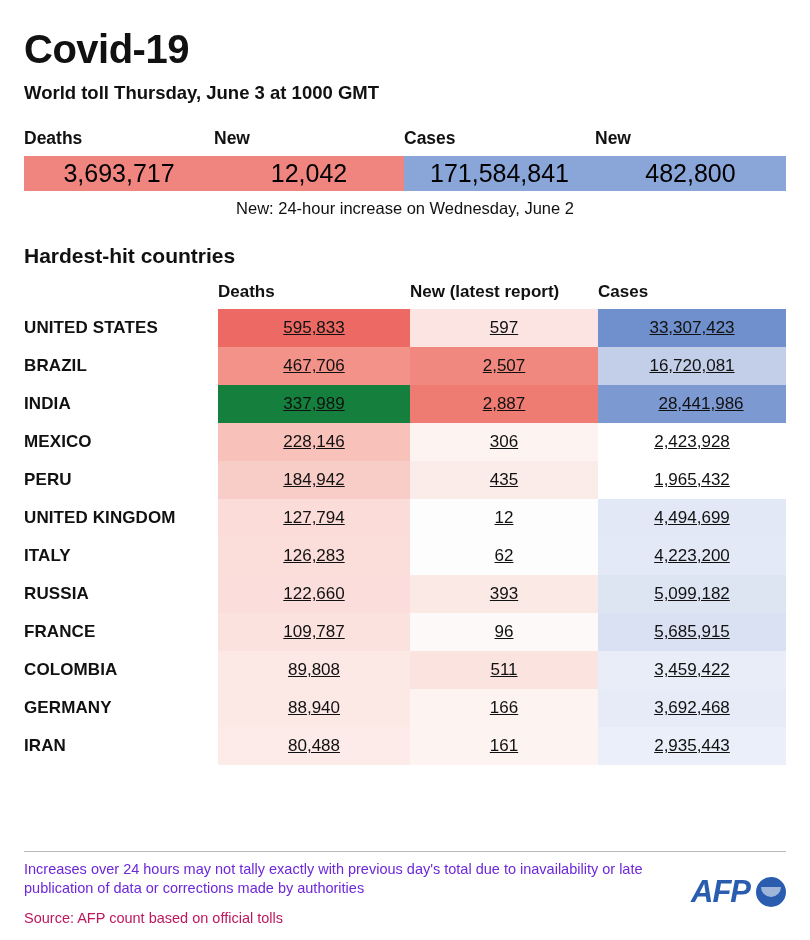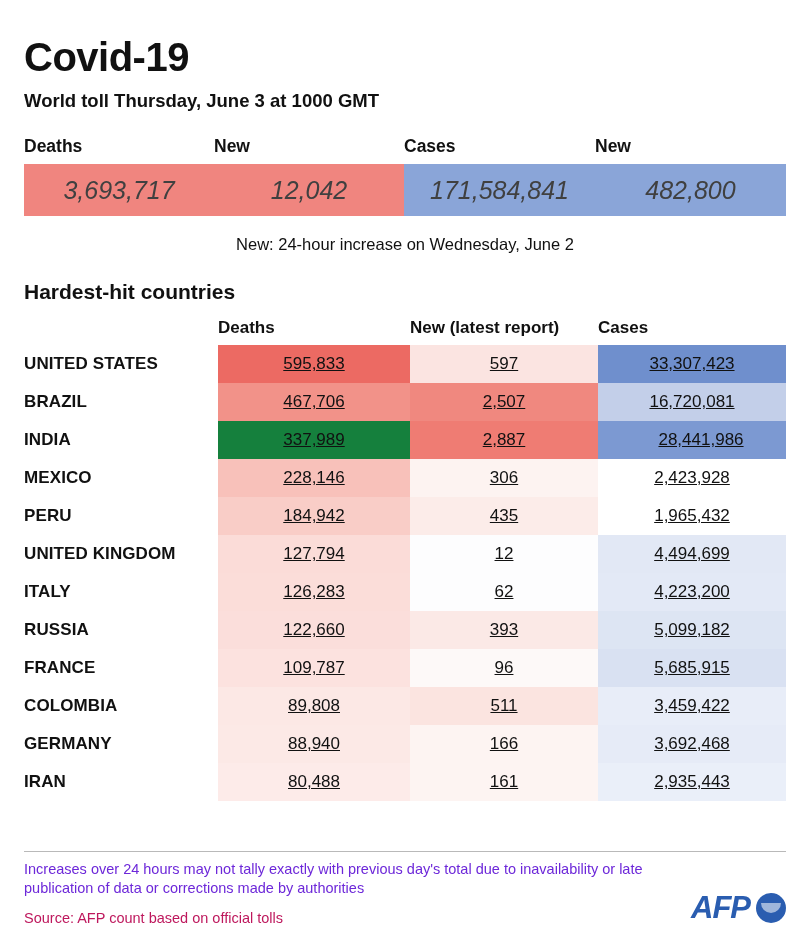--- a/index.html
+++ b/index.html
@@ -18,21 +18,21 @@
     position: relative;
     width: 810px;
     height: 940px;
     box-sizing: border-box;
     padding: 22px 24px 0 24px;
   }
   .title {
     font-size: 40px;
     font-weight: bold;
     letter-spacing: -0.5px;
-    margin: 14px 0 0 0;
+    margin: 6px 0 0 0;
     line-height: 1.05;
   }
   .subtitle {
     font-size: 18.5px;
     font-weight: bold;
     margin: 12px 0 0 0;
   }
   
   .toll {
     margin-top: 24px;
@@ -44,38 +44,37 @@
   .toll-head div {
     font-size: 17.5px;
     font-weight: bold;
     padding-bottom: 7px;
   }
   .toll-row {
     display: flex;
     width: 762px;
   }
   .toll-cell {
-    height: 52px;
+    height: 35px;
     display: flex;
     align-items: center;
     justify-content: center;
-    color: #404040;
+    color: #000000;
     font-size: 25px;
-    font-style: italic;
   }
   .c1 { width: 190px; }
   .c2 { width: 190px; }
   .c3 { width: 191px; }
   .c4 { width: 191px; }
   .deaths-bg { background: #f0857f; }
   .cases-bg  { background: #8aa5d8; }
   .toll-note {
     text-align: center;
     font-size: 16.5px;
-    margin-top: 19px;
+    margin-top: 8px;
     width: 762px;
   }
   
   .section-title {
     font-size: 21px;
     font-weight: bold;
     margin-top: 26px;
   }
   table.hh {
     border-collapse: collapse;
@@ -127,21 +126,21 @@
     max-width: 650px;
   }
   .foot-src {
     font-size: 14.5px;
     margin-top: 12px;
     color: #be185d;
   }
   .afp {
     position: absolute;
     right: 0;
-    bottom: 0;
+    bottom: 16px;
     display: flex;
     align-items: center;
     gap: 6px;
   }
   .afp-text {
     font-size: 31px;
     font-weight: bold;
     font-style: italic;
     color: #2a5db0;
     letter-spacing: -1px;

